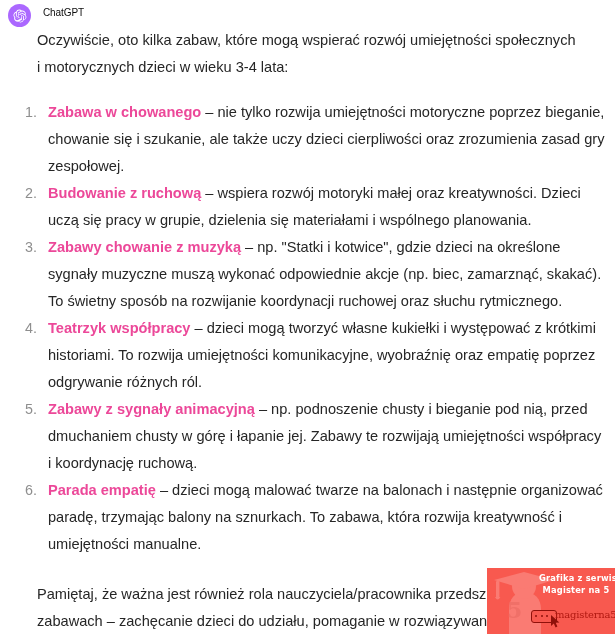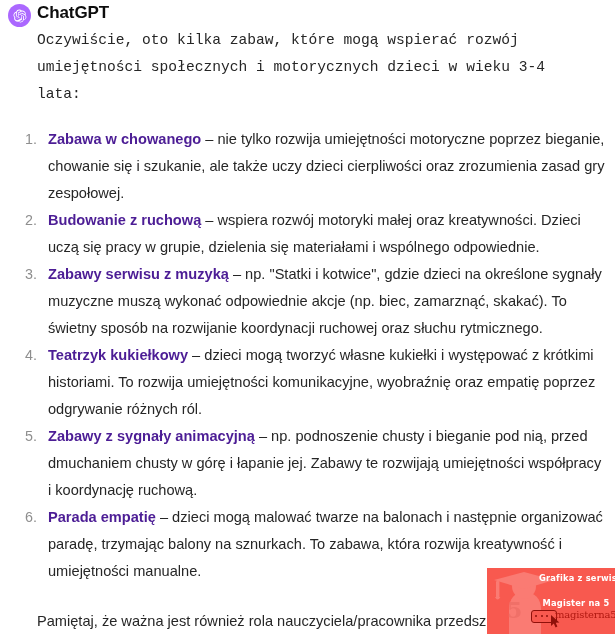--- a/index.html
+++ b/index.html
@@ -39,43 +39,42 @@
     background: #ab68ff;
     margin-left: 8px;
     margin-top: 4px;
     display: flex;
     align-items: center;
     justify-content: center;
     flex: none;
   }
   .avatar svg { display: block; }
   .author-name {
-    font-size: 17px;
-    font-weight: bold;
+    font-size: 10px;
+    font-weight: normal;
     color: #0d0d0d;
-    margin-left: 6px;
+    margin-left: 12px;
     margin-top: 5px;
     letter-spacing: -0.1px;
     line-height: 16px;
   }
 
   
   .msg-body {
     position: absolute;
     left: 37px;
     top: 27px;
     width: 560px;
     font-size: 14.6px;
     line-height: 27px;
     color: #262626;
   }
   .intro-para {
     margin: 0;
     width: 545px;
-    font-family: Liberation Mono, monospace;
   }
 
   .activity-list {
     list-style: none;
     margin: 18px 0 0 0;
     padding: 0;
     counter-reset: act;
   }
   .activity-item {
     counter-increment: act;
@@ -90,21 +89,21 @@
     left: 0;
     top: 0;
     color: #8e8e8e;
     font-size: 14.3px;
     line-height: 27px;
     width: 18px;
     text-align: left;
   }
   .item-title {
     font-weight: bold;
-    color: #4c1d95;
+    color: #ec4899;
   }
   .item-rest { color: #262626; }
 
   .closing-para {
     margin: 23px 0 0 0;
     width: 560px;
   }
 
   
   .watermark {
@@ -129,21 +128,21 @@
     width: 74px;
     text-align: center;
     color: #ffffff;
     font-family: "DejaVu Sans", sans-serif;
     font-weight: bold;
     font-size: 8.3px;
     letter-spacing: 0.2px;
     white-space: nowrap;
   }
   .wm-line1 { top: 5px; }
-  .wm-line2 { top: 17px; margin-top: 13px; }
+  .wm-line2 { top: 17px; }
   .wm-five {
     position: absolute;
     left: 20px;
     top: 31px;
     color: #f07068;
     font-family: "DejaVu Serif", serif;
     font-weight: bold;
     font-size: 22px;
     line-height: 22px;
   }
@@ -203,27 +202,27 @@
 
   <div class="msg-body">
 
     <p class="intro-para">Oczywiście, oto kilka zabaw, które mogą wspierać rozwój umiejętności społecznych i motorycznych dzieci w wieku 3-4 lata:</p>
 
     <ol class="activity-list">
       <li class="activity-item">
         <span class="item-title">Zabawa w chowanego</span><span class="item-rest"> – nie tylko rozwija umiejętności motoryczne poprzez bieganie, chowanie się i szukanie, ale także uczy dzieci cierpliwości oraz zrozumienia zasad gry zespołowej.</span>
       </li>
       <li class="activity-item">
-        <span class="item-title">Budowanie z ruchową</span><span class="item-rest"> – wspiera rozwój motoryki małej oraz kreatywności. Dzieci uczą się pracy w grupie, dzielenia się materiałami i wspólnego odpowiednie.</span>
-      </li>
-      <li class="activity-item">
-        <span class="item-title">Zabawy serwisu z muzyką</span><span class="item-rest"> – np. "Statki i kotwice", gdzie dzieci na określone sygnały muzyczne muszą wykonać odpowiednie akcje (np. biec, zamarznąć, skakać). To świetny sposób na rozwijanie koordynacji ruchowej oraz słuchu rytmicznego.</span>
-      </li>
-      <li class="activity-item">
-        <span class="item-title">Teatrzyk kukiełkowy</span><span class="item-rest"> – dzieci mogą tworzyć własne kukiełki i występować z krótkimi historiami. To rozwija umiejętności komunikacyjne, wyobraźnię oraz empatię poprzez odgrywanie różnych ról.</span>
+        <span class="item-title">Budowanie z ruchową</span><span class="item-rest"> – wspiera rozwój motoryki małej oraz kreatywności. Dzieci uczą się pracy w grupie, dzielenia się materiałami i wspólnego planowania.</span>
+      </li>
+      <li class="activity-item">
+        <span class="item-title">Zabawy chowanie z muzyką</span><span class="item-rest"> – np. "Statki i kotwice", gdzie dzieci na określone sygnały muzyczne muszą wykonać odpowiednie akcje (np. biec, zamarznąć, skakać). To świetny sposób na rozwijanie koordynacji ruchowej oraz słuchu rytmicznego.</span>
+      </li>
+      <li class="activity-item">
+        <span class="item-title">Teatrzyk współpracy</span><span class="item-rest"> – dzieci mogą tworzyć własne kukiełki i występować z krótkimi historiami. To rozwija umiejętności komunikacyjne, wyobraźnię oraz empatię poprzez odgrywanie różnych ról.</span>
       </li>
       <li class="activity-item">
         <span class="item-title">Zabawy z sygnały animacyjną</span><span class="item-rest"> – np. podnoszenie chusty i bieganie pod nią, przed dmuchaniem chusty w górę i łapanie jej. Zabawy te rozwijają umiejętności współpracy i koordynację ruchową.</span>
       </li>
       <li class="activity-item">
         <span class="item-title">Parada empatię</span><span class="item-rest"> – dzieci mogą malować twarze na balonach i następnie organizować paradę, trzymając balony na sznurkach. To zabawa, która rozwija kreatywność i umiejętności manualne.</span>
       </li>
     </ol>
 
     <p class="closing-para">Pamiętaj, że ważna jest również rola nauczyciela/pracownika przedszkola w tych zabawach – zachęcanie dzieci do udziału, pomaganie w rozwiązywaniu konfliktów zabawy do potrzeb i możliwości dzieci.</p>

